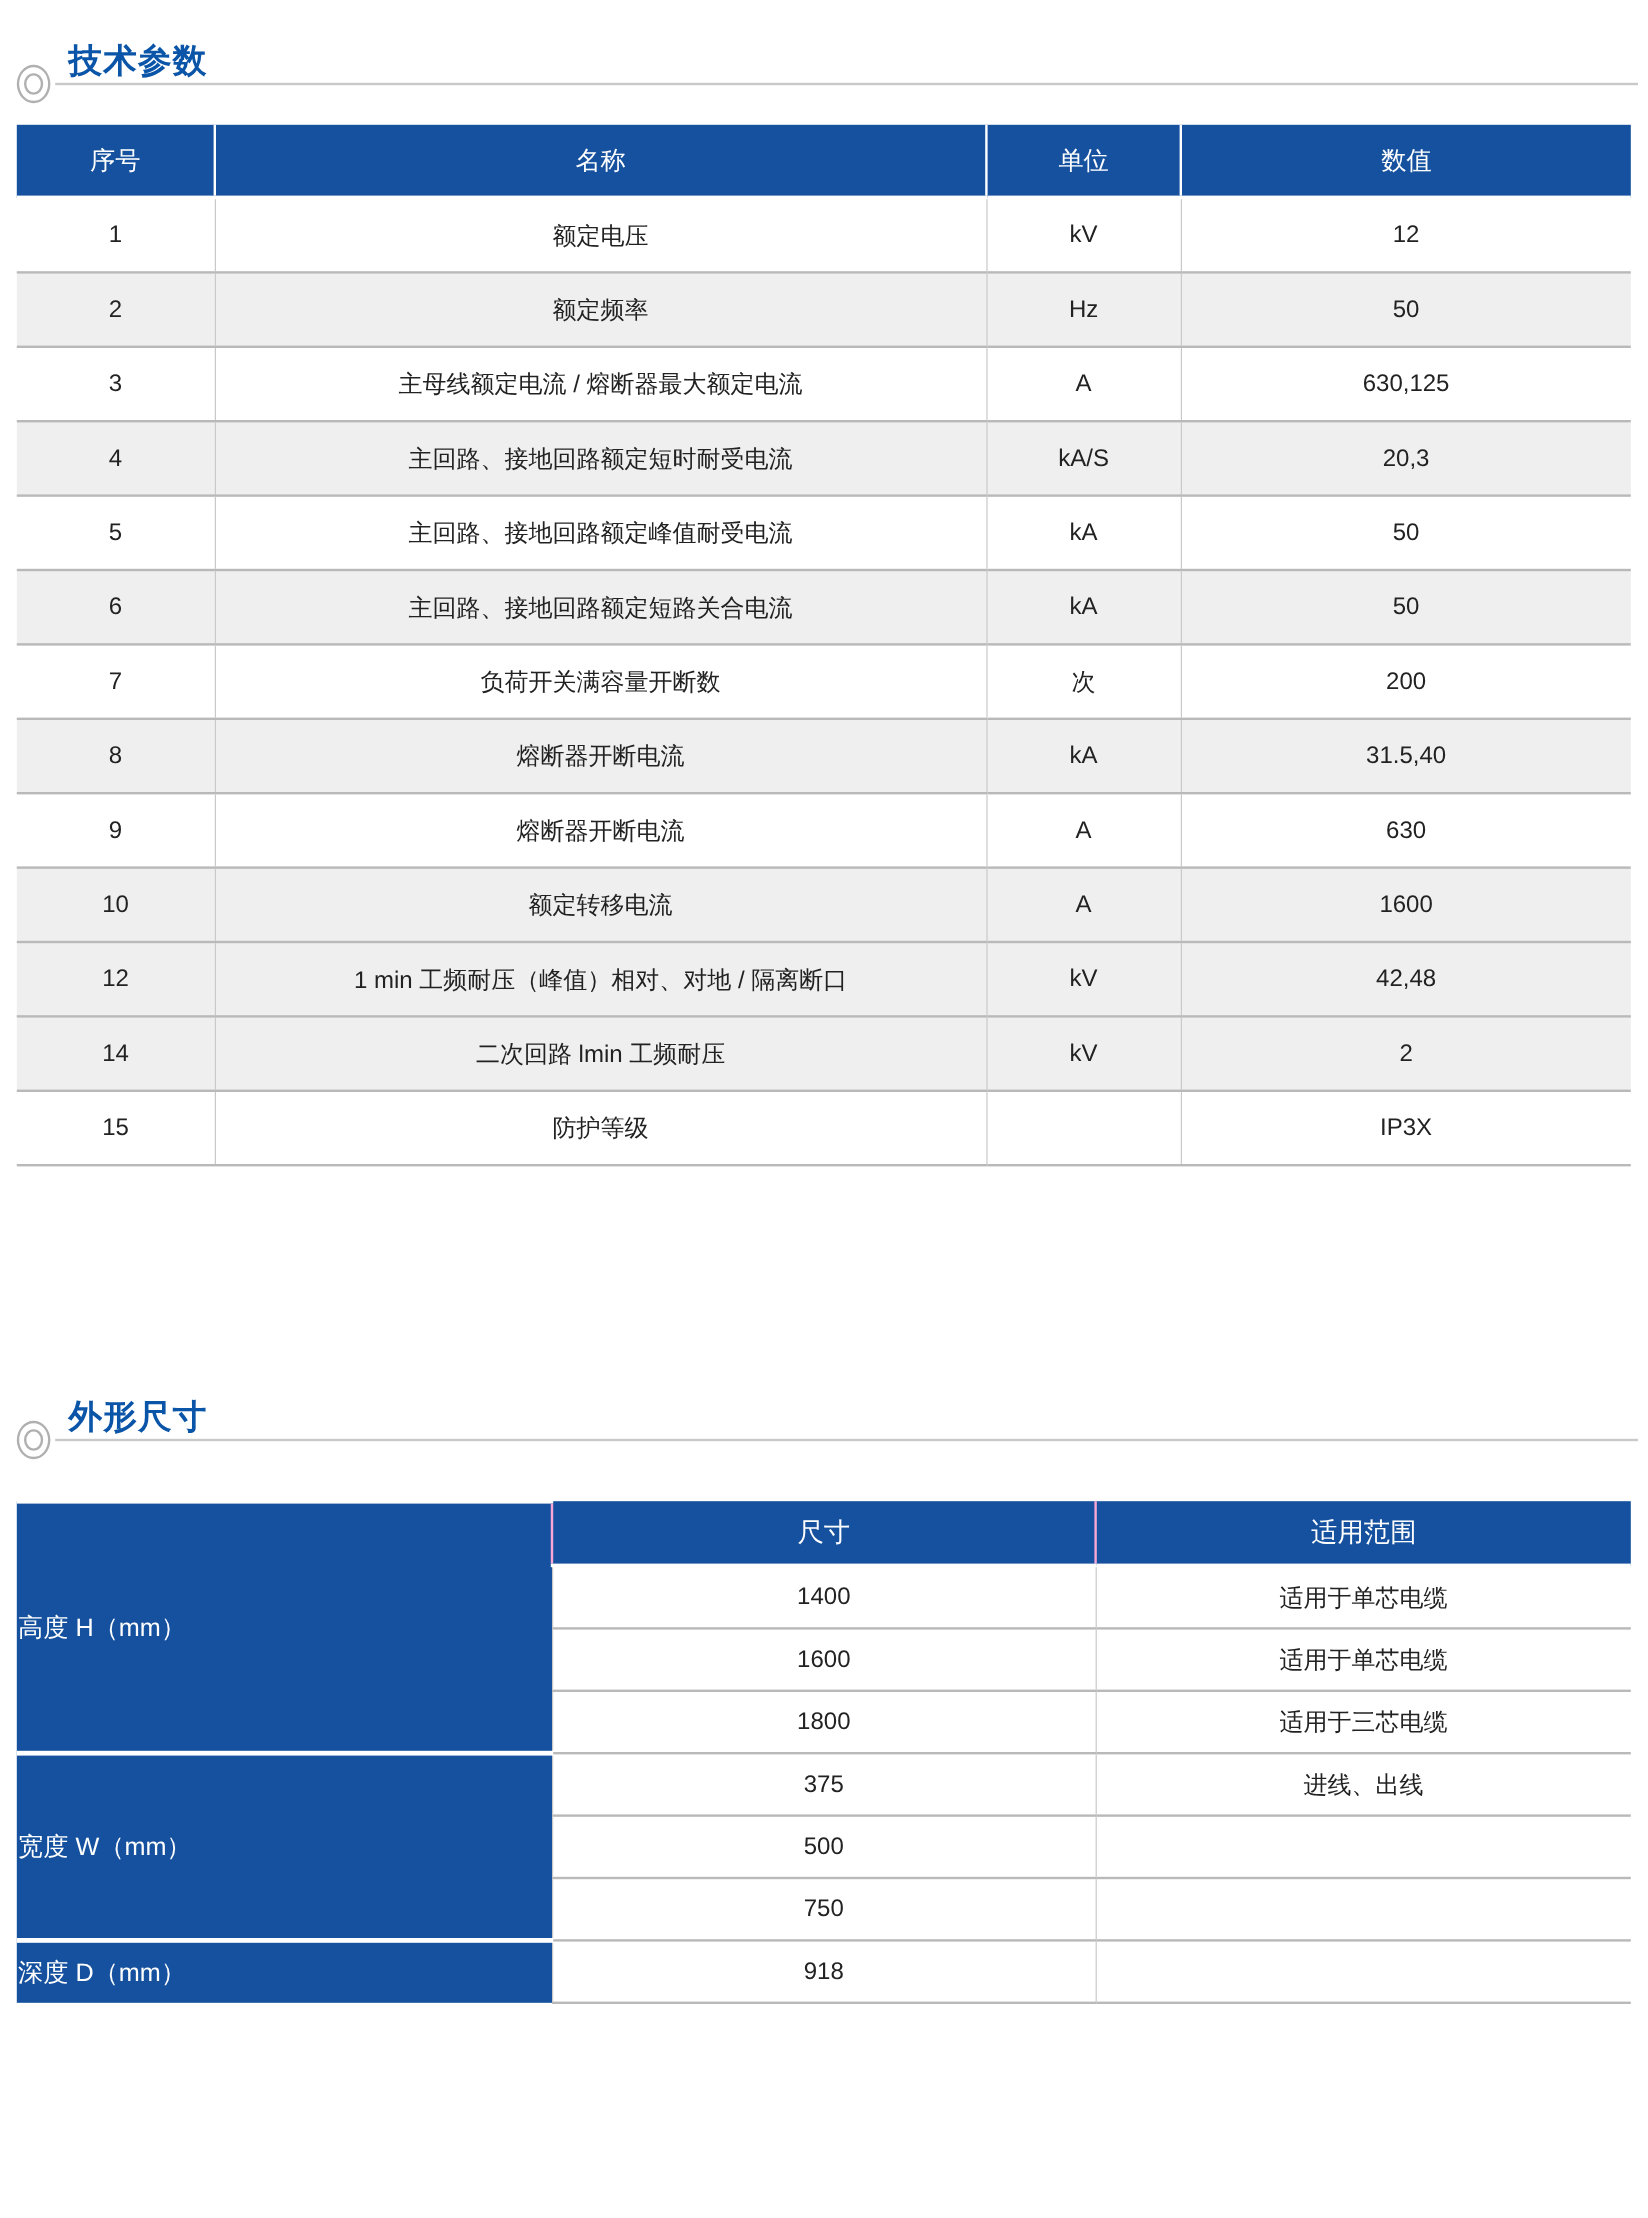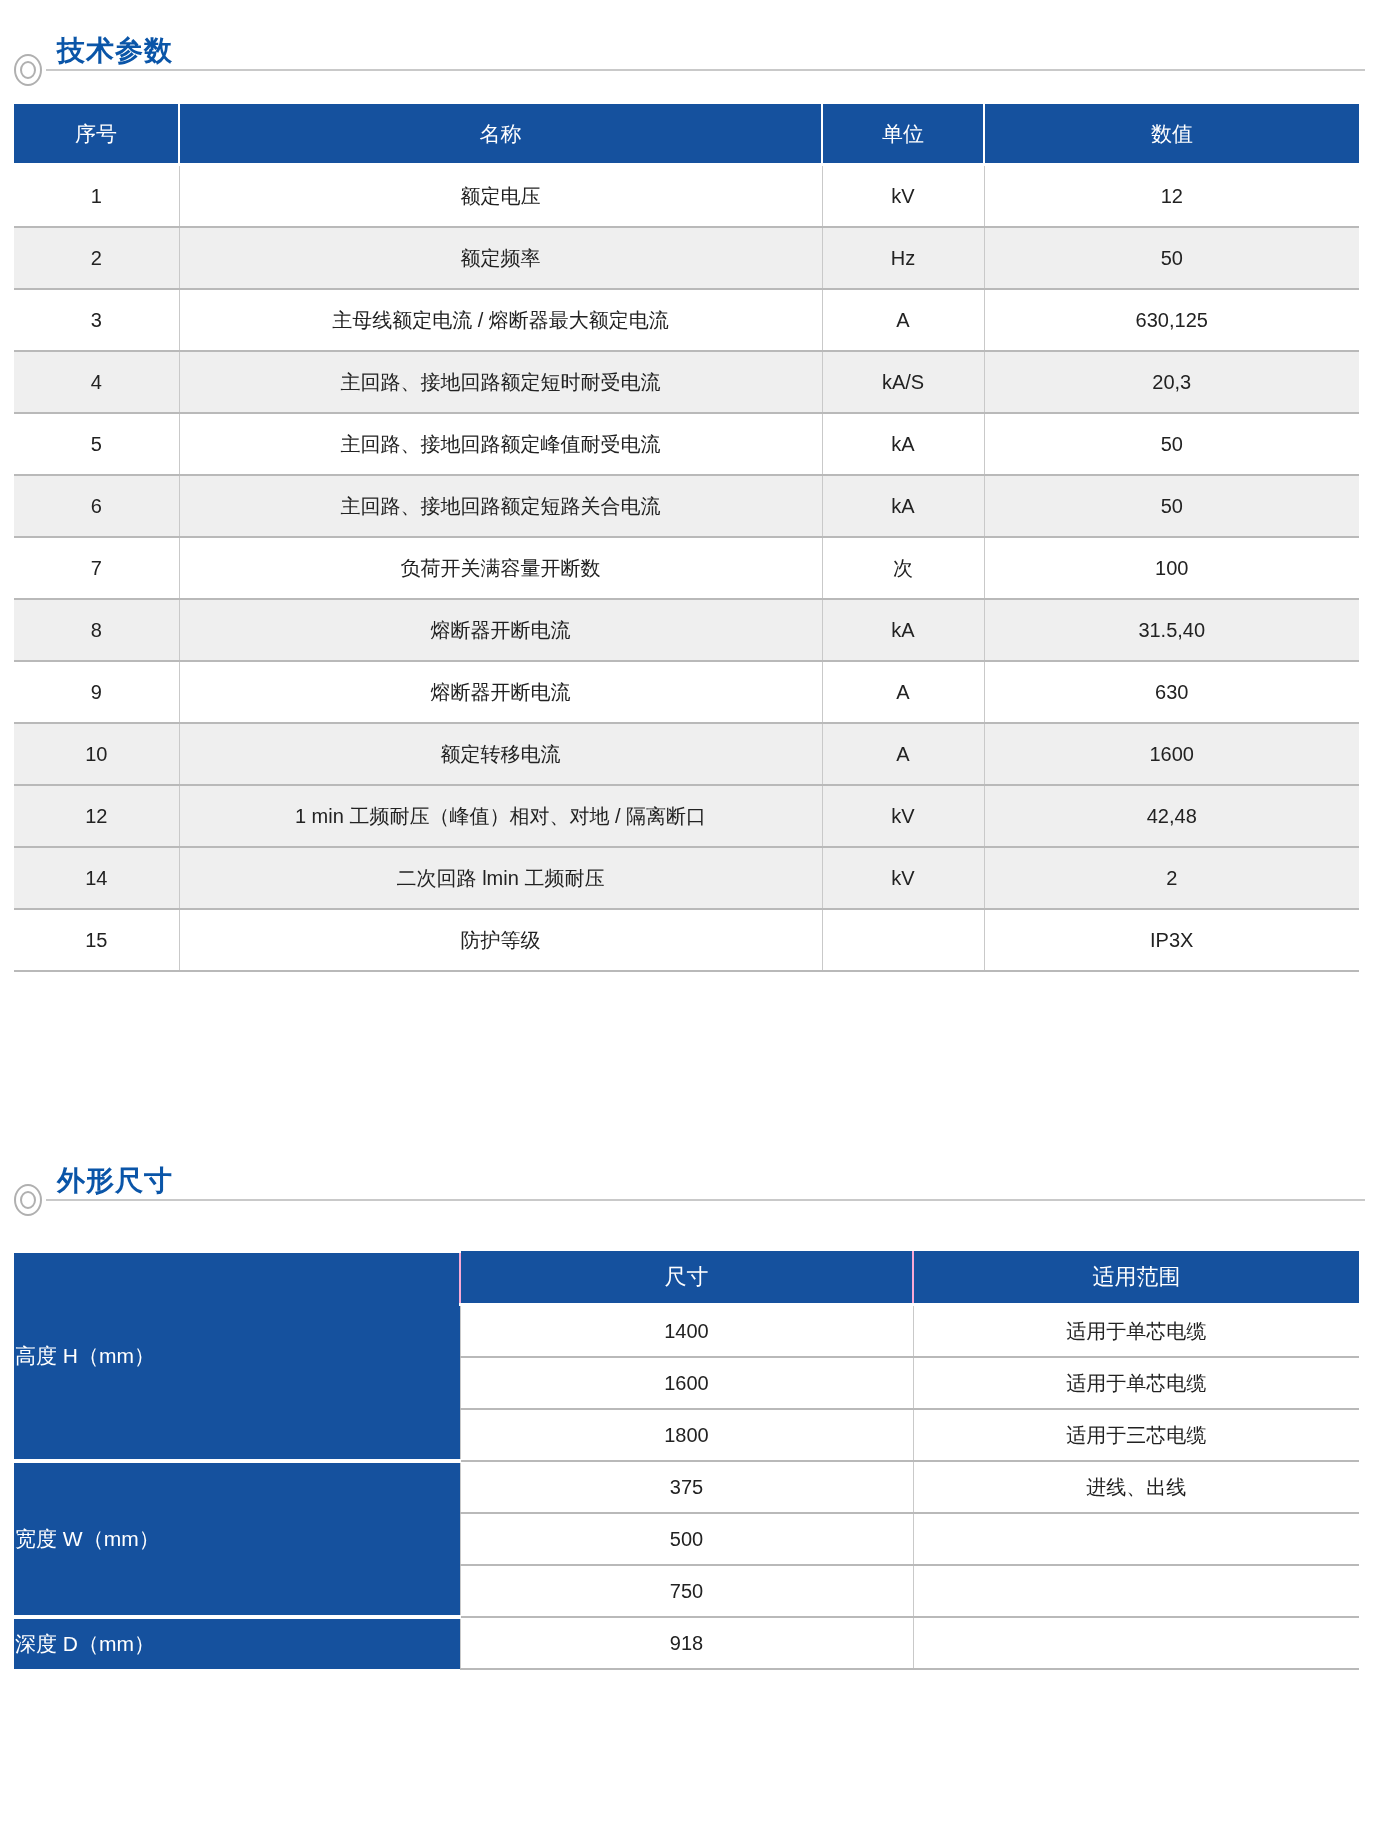--- a/index.html
+++ b/index.html
@@ -130,21 +130,21 @@
         <tr class="alt">
           <td>6</td>
           <td>主回路、接地回路额定短路关合电流</td>
           <td>kA</td>
           <td>50</td>
         </tr>
         <tr>
           <td>7</td>
           <td>负荷开关满容量开断数</td>
           <td>次</td>
-          <td>100</td>
+          <td>200</td>
         </tr>
         <tr class="alt">
           <td>8</td>
           <td>熔断器开断电流</td>
           <td>kA</td>
           <td>31.5,40</td>
         </tr>
         <tr>
           <td>9</td>
           <td>熔断器开断电流</td>

